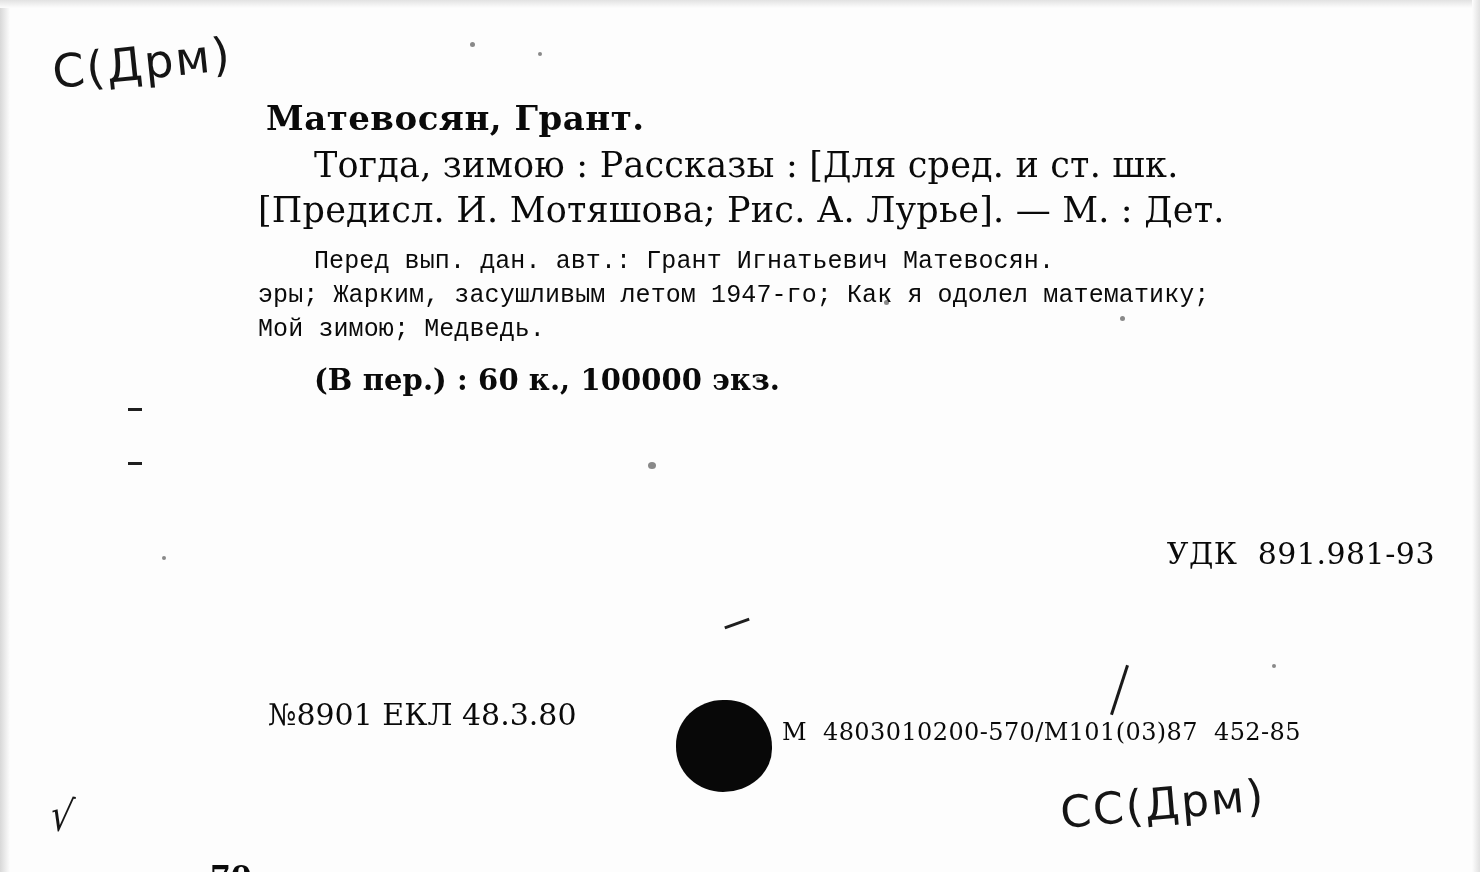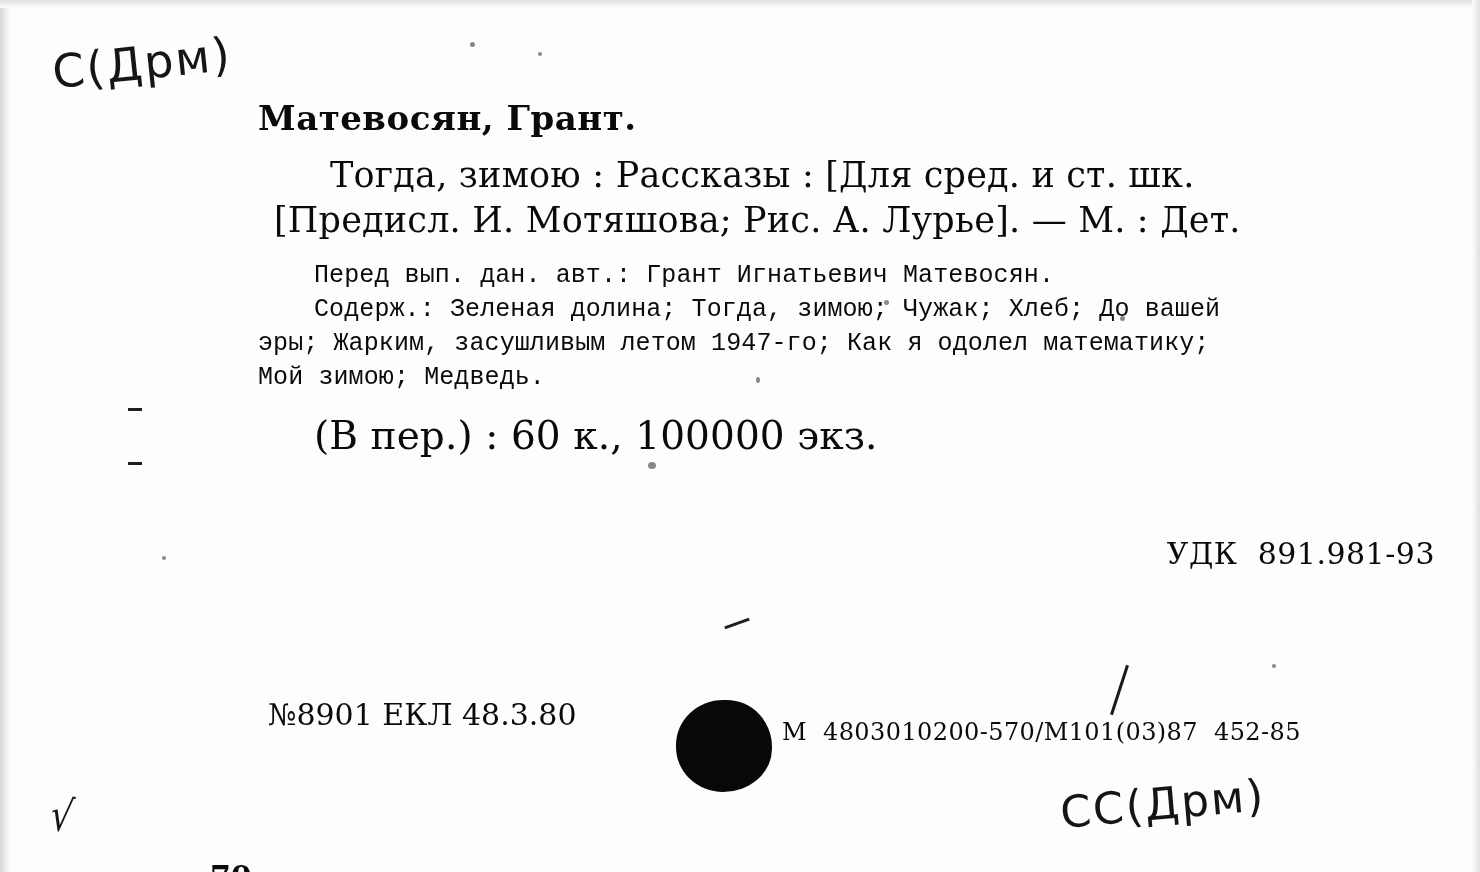--- a/index.html
+++ b/index.html
@@ -47,28 +47,28 @@
     position: absolute;
     left: 258px;
     top: 100px;
     width: 1180px;
   }
   .heading {
     font-family: "DejaVu Serif", serif;
     font-weight: bold;
     font-size: 34px;
     letter-spacing: 0.5px;
-    margin: 0 0 6px 0;
+    margin: 0 0 6px 8px;
     line-height: 1.1;
   }
   .title-para {
     font-size: 35px;
     line-height: 1.28;
     text-align: justify;
-    margin: 16px;
+    margin: 0;
     letter-spacing: 0.2px;
   }
   .title-para .l {
     display: block;
     white-space: nowrap;
   }
   .title-para .l.indent {
     text-indent: 56px;
   }
   .note {
@@ -80,22 +80,23 @@
   }
   .note .l {
     display: block;
     white-space: nowrap;
   }
   .note .l.indent {
     text-indent: 56px;
   }
   .note.price {
     font-family: "DejaVu Serif", serif;
-    font-size: 39px;
+    font-size: 29px;
     margin-top: 14px;
+    font-weight: bold;
   }
 
   
   #codes {
     position: absolute;
     right: 45px;
     top: 534px;
     text-align: right;
     font-family: "DejaVu Serif", serif;
     font-size: 30px;
@@ -211,21 +212,20 @@
 
     <p class="heading">Матевосян, Грант.</p>
 
     <div class="title-para">
       <span class="l indent"><span>Тогда, зимою : Рассказы : [Для сред. и ст. шк.</span></span>
       <span class="l"><span>[Предисл. И. Мотяшова; Рис. А. Лурье]. — М. : Дет.</span></span>
     </div>
 
     <div class="note">
       <span class="l indent"><span>Перед вып. дан. авт.: Грант Игнатьевич Матевосян.</span></span>
-      <span class="l indent"><span>Содерж.: Зеленая долина; Тогда, зимою; Чужак; Хлеб; До вашей</span></span>
       <span class="l"><span>эры; Жарким, засушливым летом 1947-го; Как я одолел математику;</span></span>
       <span class="l"><span>Мой зимою; Медведь.</span></span>
     </div>
 
     <div class="note price">
       <span class="l indent"><span>(В пер.) : 60 к., 100000 экз.</span></span>
     </div>
   </div>
 
   <div id="codes">

